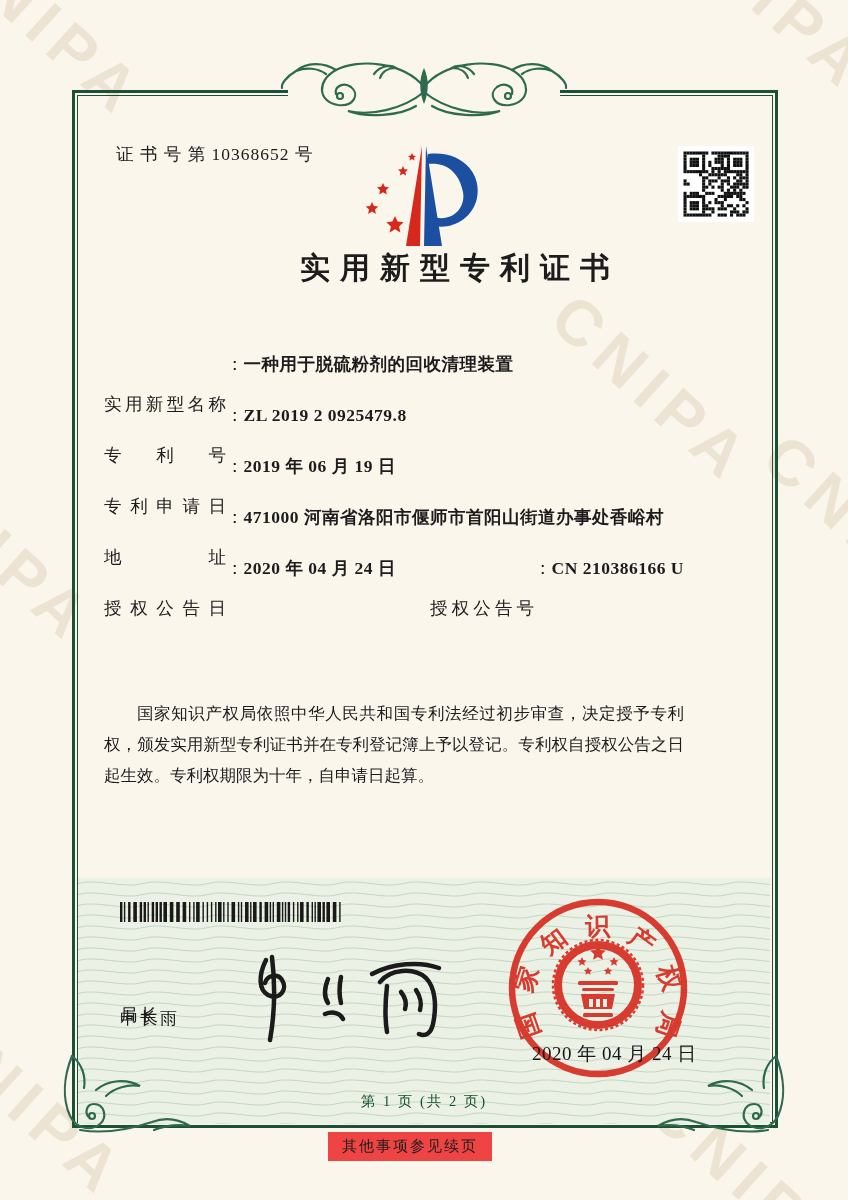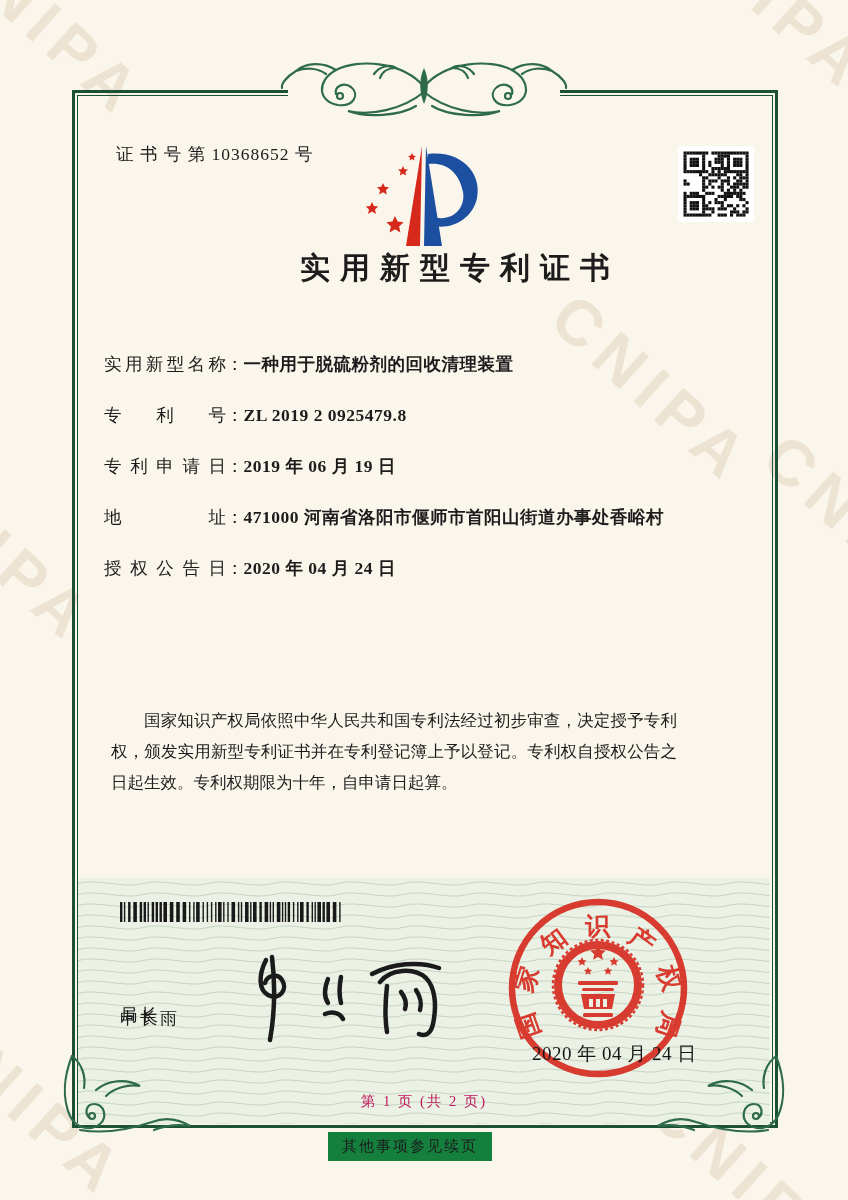--- a/index.html
+++ b/index.html
@@ -32,47 +32,47 @@
   
   .certno{position:absolute;left:104px;top:142px;font-size:17.5px;z-index:2;letter-spacing:1px;margin-left:12px;}
   .logo{position:absolute;left:350px;top:138px;z-index:2;}
   .qr{position:absolute;left:678px;top:146px;z-index:2;background:#fff;}
   .title{position:absolute;left:0;top:248px;width:848px;text-align:center;z-index:2;
          font-size:30px;font-weight:700;letter-spacing:10px;margin-left:36px;}
 
   
   .fields{position:absolute;left:104px;top:352px;width:580px;z-index:2;font-size:17.5px;}
   .frow{height:51px;line-height:24px;position:relative;}
-  .flabel{display:inline-block;width:122px;text-align:justify;text-align-last:justify;vertical-align:top;}
+  .flabel{display:inline-block;width:122px;text-align:justify;text-align-last:justify;vertical-align:top;margin-top:40px;}
   .fvalue{letter-spacing:.5px;font-weight:bold;}
   .fpair2{position:absolute;left:326px;top:0;}
   .fpair2 .flabel{width:104px;}
 
   
   .bodytext{position:absolute;left:104px;top:698px;width:580px;z-index:2;
             font-size:16.5px;line-height:31px;text-align:justify;}
-  .bodytext p{margin:7px;text-indent:2em;}
+  .bodytext p{margin:0;text-indent:2em;}
 
   
   .band{position:absolute;left:78px;top:878px;width:692px;height:246px;z-index:1;}
   .band svg{display:block;}
 
   .barcode{position:absolute;left:120px;top:902px;z-index:2;}
   .director{position:absolute;left:120px;top:973px;z-index:2;font-size:17.5px;letter-spacing:3px;margin-top:30px;}
   .director-name{position:absolute;left:120px;top:1007px;z-index:2;font-size:17px;letter-spacing:3px;}
   .signature{position:absolute;left:228px;top:952px;z-index:3;}
 
   .seal{position:absolute;left:503px;top:893px;z-index:2;}
   .seal-date{position:absolute;left:532px;top:1041px;width:180px;z-index:4;
              font-size:19px;letter-spacing:.5px;color:#161616;}
 
   .pageinfo{position:absolute;left:74px;top:1092px;width:700px;text-align:center;z-index:2;
-            font-size:14.5px;letter-spacing:2px;color:#be185d;}
-
-  .contnote{position:absolute;left:328px;top:1132px;z-index:2;background:#15803d;
+            font-size:14.5px;letter-spacing:2px;color:#14532d;}
+
+  .contnote{position:absolute;left:328px;top:1132px;z-index:2;background:#ef4444;
             padding:5px 14px;font-size:15px;letter-spacing:2px;}
 </style>
 </head>
 <body>
 
 <div class="page">
 
   <div class="wm wm1">CNIPA</div>
   <div class="wm wm2">CNIPA</div>
   <div class="wm wm3">CNIPA</div>
@@ -398,20 +398,23 @@
       <span class="flabel">专利号</span><span>：</span><span class="fvalue">ZL 2019 2 0925479.8</span>
     </div>
     <div class="frow">
       <span class="flabel">专利申请日</span><span>：</span><span class="fvalue">2019 年 06 月 19 日</span>
     </div>
     <div class="frow">
       <span class="flabel">地址</span><span>：</span><span class="fvalue">471000 河南省洛阳市偃师市首阳山街道办事处香峪村</span>
     </div>
     <div class="frow">
       <span class="flabel">授权公告日</span><span>：</span><span class="fvalue">2020 年 04 月 24 日</span>
+      <span class="fpair2">
+        <span class="flabel">授权公告号</span><span>：</span><span class="fvalue">CN 210386166 U</span>
+      </span>
     </div>
   </div>
 
   <div class="bodytext">
     <p>国家知识产权局依照中华人民共和国专利法经过初步审查，决定授予专利权，颁发实用新型专利证书并在专利登记簿上予以登记。专利权自授权公告之日起生效。专利权期限为十年，自申请日起算。</p>
   </div>
 
   <div class="band">
     <svg width="692" height="246" viewBox="0 0 692 246" preserveAspectRatio="none">
       <defs>

